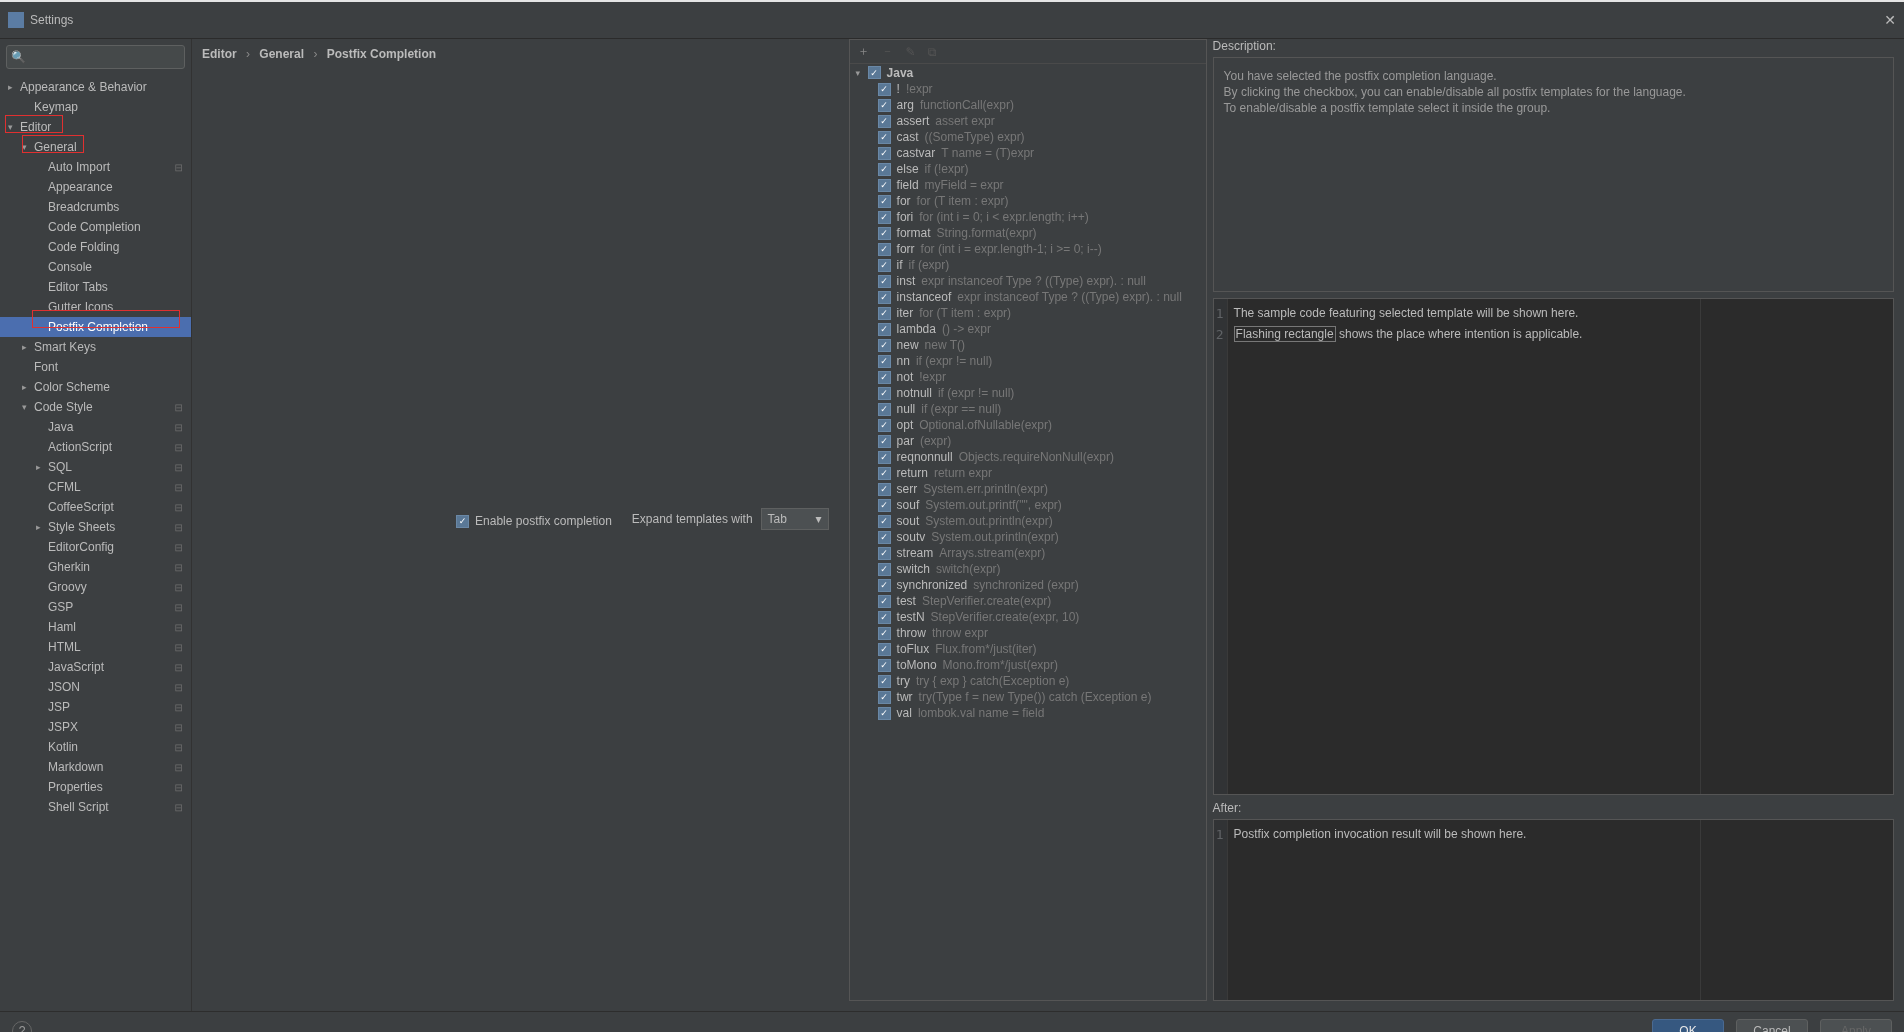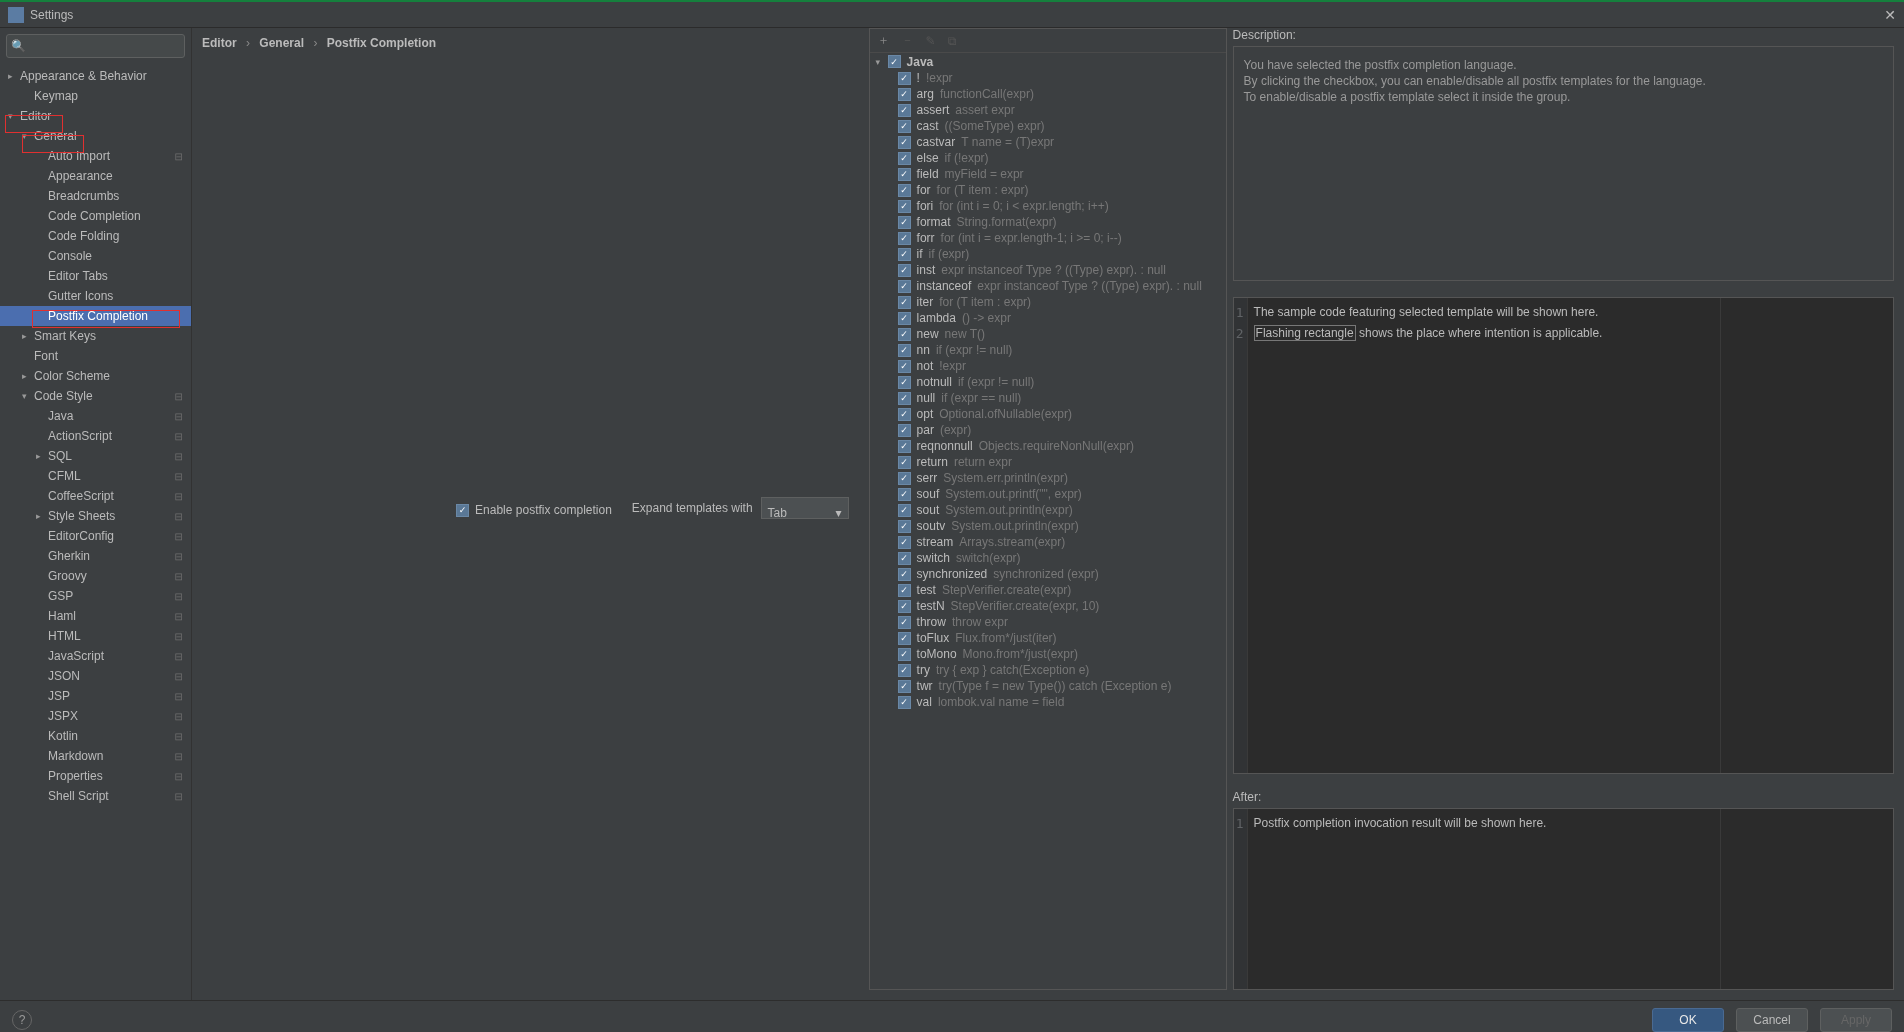--- a/index.html
+++ b/index.html
@@ -1,17 +1,17 @@
 <!DOCTYPE html>
 <html><head>
 <meta charset="utf-8">
 <style>
 *{margin:0;padding:0;box-sizing:border-box;font-family:"Segoe UI",Arial,sans-serif;font-size:12px;color:#bbbbbb}
 body{background:#3c3f41;width:1904px;height:1032px;overflow:hidden;position:relative}
-.titlebar{height:28px;background:#3c3f41;border-bottom:1px solid #2b2b2b;display:flex;align-items:center;padding:6px 8px;border-top:2px solid #15803d}
+.titlebar{height:39px;background:#3c3f41;border-bottom:1px solid #2b2b2b;display:flex;align-items:center;padding:6px 8px;border-top:2px solid #e5e5e5}
 .titlebar-icon{width:16px;height:16px;margin-right:6px;background:#5b7ca3;display:inline-block}
 .titlebar-title{color:#bbbbbb}
 .titlebar-close{margin-left:auto;color:#bbbbbb;cursor:pointer;font-size:14px}
 .main{display:flex;height:calc(100% - 22px - 38px)}
 .sidebar{width:192px;background:#3c3f41;border-right:1px solid #323232;display:flex;flex-direction:column}
 .search-box{margin:6px;position:relative}
 .search-box input{width:100%;height:24px;background:#45494a;border:1px solid #5e6060;border-radius:3px;padding:0 20px;color:#bbb}
 .search-icon{position:absolute;left:5px;top:5px;color:#888}
 .tree{flex:1;overflow-y:auto;padding-top:2px}
 .tree-item{display:flex;align-items:center;height:20px;padding-left:8px;cursor:pointer;position:relative}
@@ -24,33 +24,33 @@
 .indent-1{padding-left:22px}
 .indent-2{padding-left:36px}
 .red-box{border:1px solid #e03030;position:absolute;pointer-events:none}
 .content{flex:1;display:flex;flex-direction:row;background:#3c3f41}
 .breadcrumb{padding:8px 10px;color:#bbb}
 .breadcrumb .sep{color:#888;margin:0 6px}
 .breadcrumb b{font-weight:bold;color:#bbb}
 .opts{padding:4px 10px;display:flex;align-items:center;gap:10px}
 .chk{width:13px;height:13px;background:#5a7896;border:1px solid #6a88a6;display:inline-flex;align-items:center;justify-content:center;color:#fff;font-size:9px;margin-right:6px}
 .opts-row{display:flex;align-items:center;margin-bottom:8px}
-.select-box{background:#4c5052;border:1px solid #5e6060;height:22px;width:88px;display:inline-flex;padding:8px 6px;margin-left:8px;position:relative}
+.select-box{background:#4c5052;border:1px solid #5e6060;height:22px;width:68px;display:inline-flex;align-items:center;padding:0 6px;margin-left:8px;position:relative}
 .select-box::after{content:"▾";position:absolute;right:6px;color:#bbb}
 .panels{display:flex;flex:1;padding:0 10px 10px 10px;gap:6px;min-height:0}
 .left-panel{width:358px;display:flex;flex-direction:column;border:1px solid #555;background:#3c3f41}
 .toolbar{height:24px;display:flex;align-items:center;gap:12px;padding:0 8px;border-bottom:1px solid #4a4a4a}
 .toolbar span{color:#888;cursor:pointer}
 .template-list{flex:1;overflow-y:auto}
 .group-row{display:flex;align-items:center;height:17px;padding-left:6px}
 .group-row .arrow{color:#999}
 .tmpl-row{display:flex;align-items:center;height:16px;padding-left:28px;cursor:pointer}
 .tmpl-row .name{color:#bbbbbb;margin-right:6px}
 .tmpl-row .desc{color:#777}
-.right-panel{flex:1;display:flex;flex-direction:column;gap:16px;min-height:0}
+.right-panel{flex:1;display:flex;flex-direction:column;gap:6px;min-height:0}
 .section{display:flex;flex-direction:column}
 .section-label{color:#bbb;margin-bottom:4px}
 .desc-box{background:#3c3f41;border:1px solid #555;padding:10px;height:235px;color:#888}
 .desc-box div{color:#999;line-height:16px}
 .code-box{background:#2b2b2b;border:1px solid #555;flex:1;font-family:Consolas,monospace;display:flex;min-height:0}
 .gutter{width:14px;background:#313335;border-right:1px solid #3a3a3a;text-align:right;padding:4px 3px 0 0;color:#606366;font-family:Consolas,monospace;font-size:13px;line-height:21px}
 .code-content{flex:1;padding:4px 6px;color:#a9b7c6;font-size:13px;line-height:21px;font-family:Consolas,monospace;position:relative}
 .code-content .line{white-space:pre}
 .highlight{border:1px solid #777;padding:0 1px}
 .vline{position:absolute;left:472px;top:0;bottom:0;width:1px;background:#3a3a3a}

